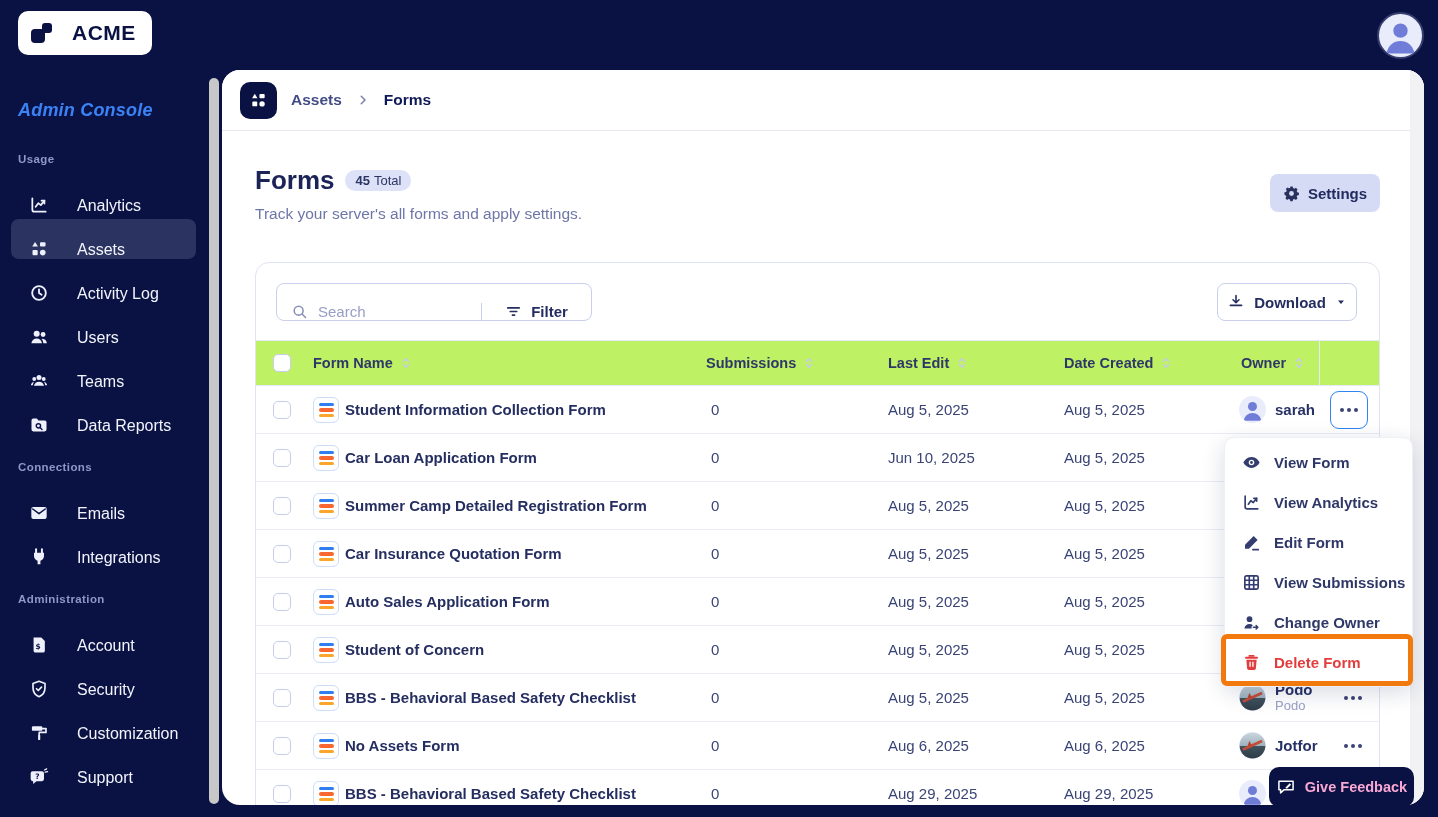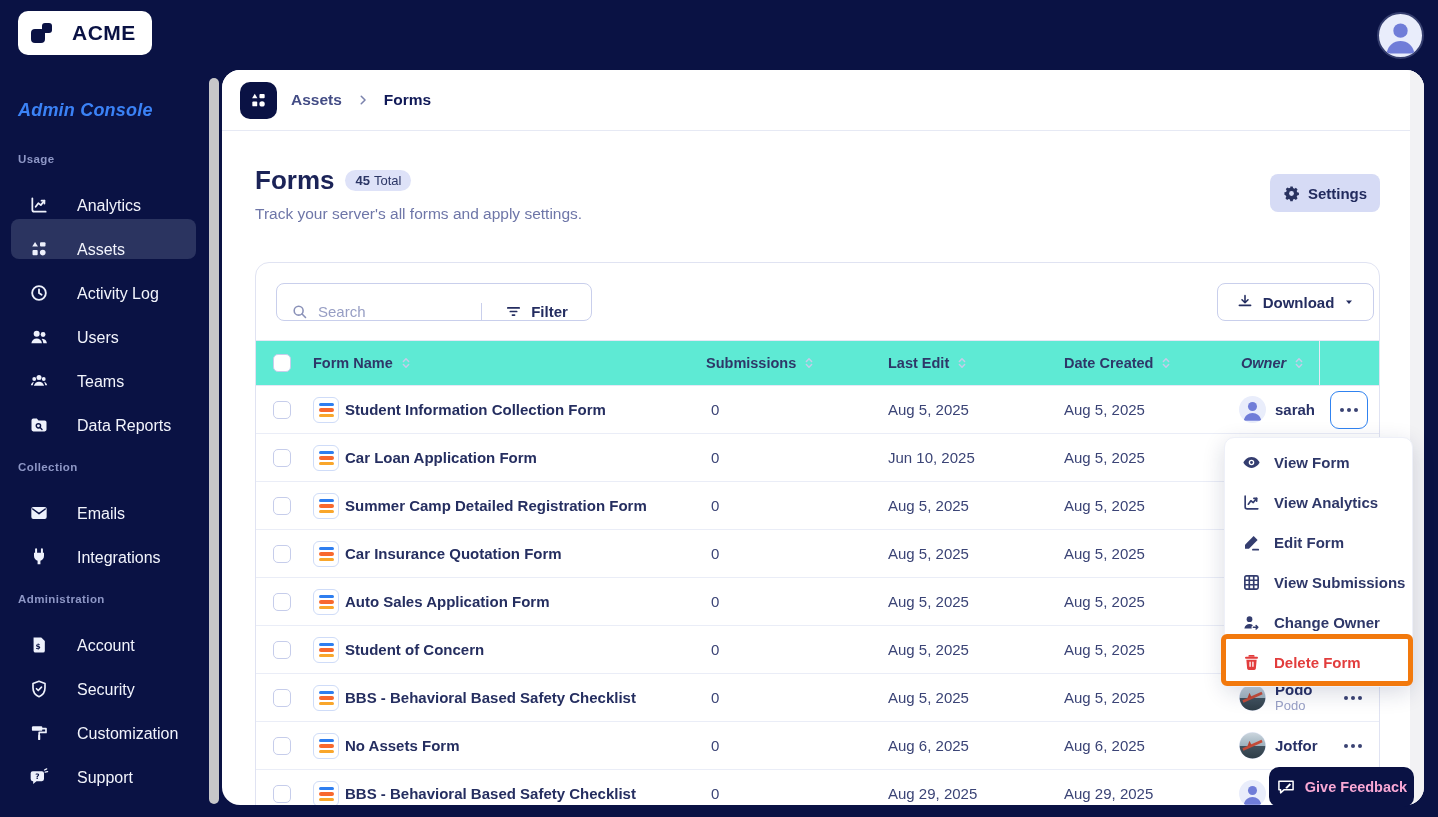--- a/index.html
+++ b/index.html
@@ -59,28 +59,28 @@
   .search-group { position:absolute; left:20px; top:20px; width:316px; height:38px; border:1px solid #c9cfec; border-radius:8px; display:flex; align-items:flex-end; background:#fff; }
   .search-part { flex:0 0 205px; display:flex; align-items:center; gap:10px; padding-left:14px; border-right:1px solid #c9cfec; }
   .search-part .ic { width:17px; height:17px; color:#8a91b8; }
   .search-part .ic svg { width:100%; height:100%; }
   .search-part input { border:none; outline:none; width:150px; font-size:15px; color:#2a3263; font-family:"Liberation Sans", sans-serif; }
   .search-part input::placeholder { color:#979ec4; }
   .filter-part { flex:1; display:flex; align-items:center; justify-content:center; gap:9px; cursor:pointer; }
   .filter-part .ic { width:17px; height:17px; color:#242d60; }
   .filter-part .ic svg { width:100%; height:100%; }
   .filter-part .lbl { font-size:15px; font-weight:700; color:#242d60; }
-  .download-btn { position:absolute; left:961px; top:20px; width:157px; height:38px; border:1px solid #c9cfec; border-radius:8px; background:#fff; display:flex; align-items:center; justify-content:center; gap:9px; cursor:pointer; }
+  .download-btn { position:absolute; left:961px; top:20px; width:140px; height:38px; border:1px solid #c9cfec; border-radius:8px; background:#fff; display:flex; align-items:center; justify-content:center; gap:9px; cursor:pointer; }
   .download-btn .ic { width:18px; height:18px; color:#242d60; }
   .download-btn .ic svg { width:100%; height:100%; }
   .download-btn .lbl { font-size:15px; font-weight:700; color:#242d60; }
   .download-btn .caret { width:12px; height:12px; color:#242d60; }
   .download-btn .caret svg { width:100%; height:100%; }
 
-  .thead { position:absolute; left:0; top:77px; width:100%; height:46px; background:#5eead4; border-top:1px solid #e5e8f5; border-bottom:1px solid #e5e8f5; }
+  .thead { position:absolute; left:0; top:77px; width:100%; height:46px; background:#bef264; border-top:1px solid #e5e8f5; border-bottom:1px solid #e5e8f5; }
   .th { position:absolute; top:0; height:100%; display:flex; align-items:center; gap:6px; cursor:pointer; }
   .th .lbl { font-size:14.5px; font-weight:700; color:#2e3768; }
   .th .sort { width:14px; height:14px; }
   .th .sort svg { width:100%; height:100%; }
   .checkbox { width:18px; height:18px; border:1.6px solid #c6cdeb; border-radius:5px; background:#fff; cursor:pointer; }
   .thead .checkbox { position:absolute; left:17px; top:13px; }
 
   .rows { position:absolute; left:0; top:123px; width:100%; }
   .trow { position:relative; width:100%; height:48px; border-bottom:1px solid #eaedf7; background:#fff; }
   .trow .checkbox { position:absolute; left:17px; top:15px; }
@@ -209,21 +209,21 @@
       <div class="sb-item">
         <span class="ic">
           <svg viewBox="0 0 24 24" fill="currentColor">
             <path d="M3 6.5a2.2 2.2 0 0 1 2.2-2.2h4.2l2 2.2h7.4A2.2 2.2 0 0 1 21 8.7v8.8a2.2 2.2 0 0 1-2.2 2.2H5.2A2.2 2.2 0 0 1 3 17.5z"></path>
             <circle cx="11.3" cy="13" r="2.6" fill="none" stroke="#0a1244" stroke-width="1.7"></circle>
             <path d="M13.3 15l2.3 2.3" stroke="#0a1244" stroke-width="1.7" stroke-linecap="round"></path>
           </svg>
         </span>
         <span class="lbl">Data Reports</span>
       </div>
-      <div class="sb-label tight">Collection</div>
+      <div class="sb-label tight">Connections</div>
       <div class="sb-item">
         <span class="ic">
           <svg viewBox="0 0 24 24" fill="currentColor">
             <rect x="2.8" y="4.8" width="18.4" height="14.4" rx="2.4"></rect>
             <path d="M4.5 7.2l7.5 5.6 7.5-5.6" fill="none" stroke="#0a1244" stroke-width="1.8" stroke-linecap="round" stroke-linejoin="round"></path>
           </svg>
         </span>
         <span class="lbl">Emails</span>
       </div>
       <div class="sb-item">
@@ -378,21 +378,21 @@
               <path d="M7.5 14.7L12 19.2l4.5-4.5"></path>
             </svg></span>
         </div>
         <div class="th" style="left: 808px;">
           <span class="lbl">Date Created</span>
           <span class="sort"><svg viewBox="0 0 24 24" fill="none" stroke="#c6cce9" stroke-width="2.6" stroke-linecap="round" stroke-linejoin="round">
               <path d="M7.5 9.3L12 4.8l4.5 4.5"></path>
               <path d="M7.5 14.7L12 19.2l4.5-4.5"></path>
             </svg></span>
         </div>
-        <div class="th" style="left: 985px; font-style: italic;">
+        <div class="th" style="left: 985px;">
           <span class="lbl">Owner</span>
           <span class="sort"><svg viewBox="0 0 24 24" fill="none" stroke="#c6cce9" stroke-width="2.6" stroke-linecap="round" stroke-linejoin="round">
               <path d="M7.5 9.3L12 4.8l4.5 4.5"></path>
               <path d="M7.5 14.7L12 19.2l4.5-4.5"></path>
             </svg></span>
         </div>
       </div>
     <div class="col-border"></div>
     <div class="rows" id="rows">
         <div class="trow">

